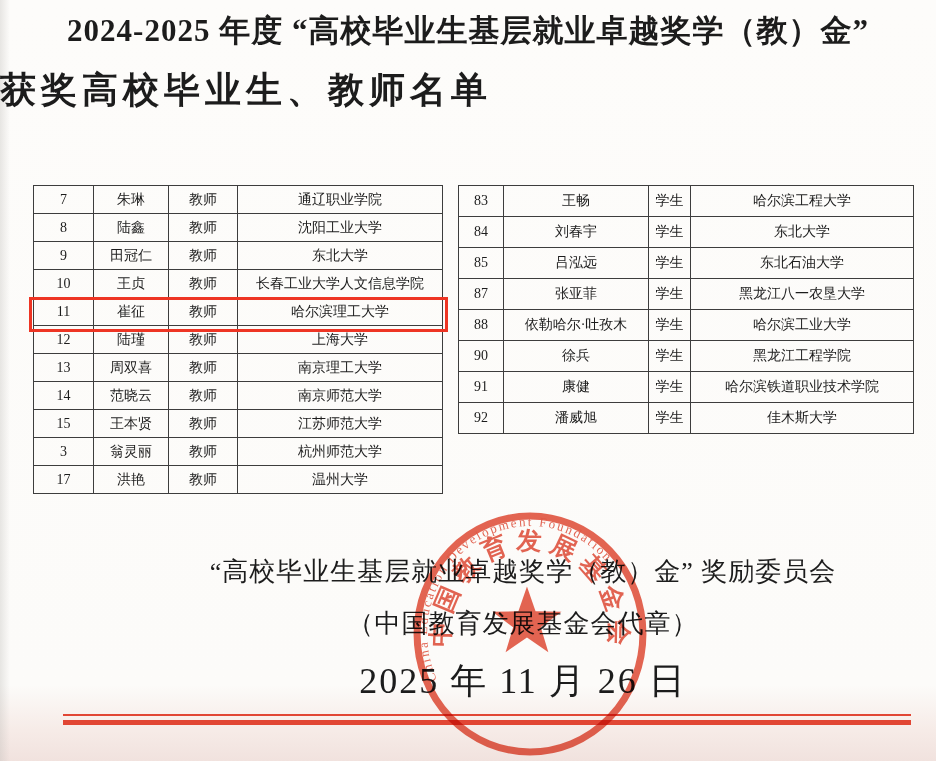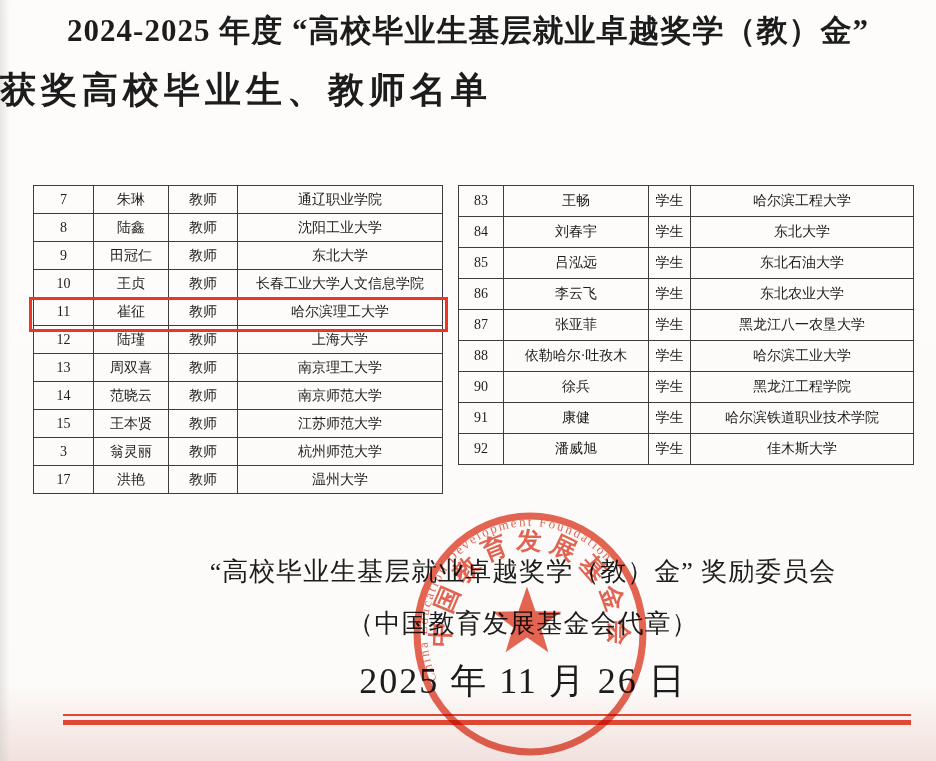--- a/index.html
+++ b/index.html
@@ -146,26 +146,20 @@
           <td>学生</td>
           <td>东北大学</td>
         </tr>
         <tr>
           <td>85</td>
           <td>吕泓远</td>
           <td>学生</td>
           <td>东北石油大学</td>
         </tr>
         <tr>
-          <td>86</td>
-          <td>李云飞</td>
-          <td>学生</td>
-          <td>东北农业大学</td>
-        </tr>
-        <tr>
           <td>87</td>
           <td>张亚菲</td>
           <td>学生</td>
           <td>黑龙江八一农垦大学</td>
         </tr>
         <tr>
           <td>88</td>
           <td>依勒哈尔·吐孜木</td>
           <td>学生</td>
           <td>哈尔滨工业大学</td>

